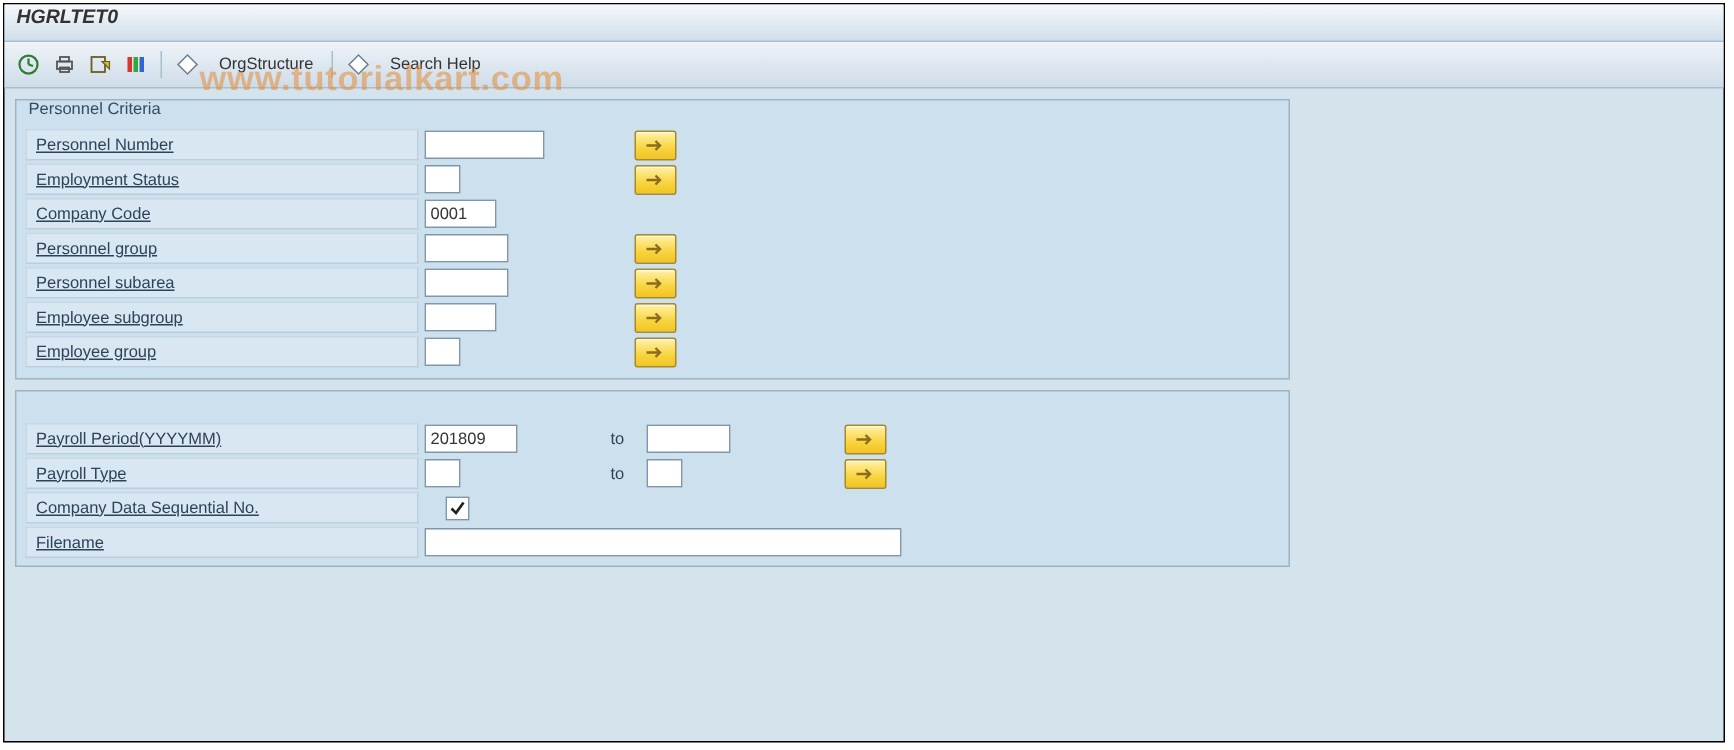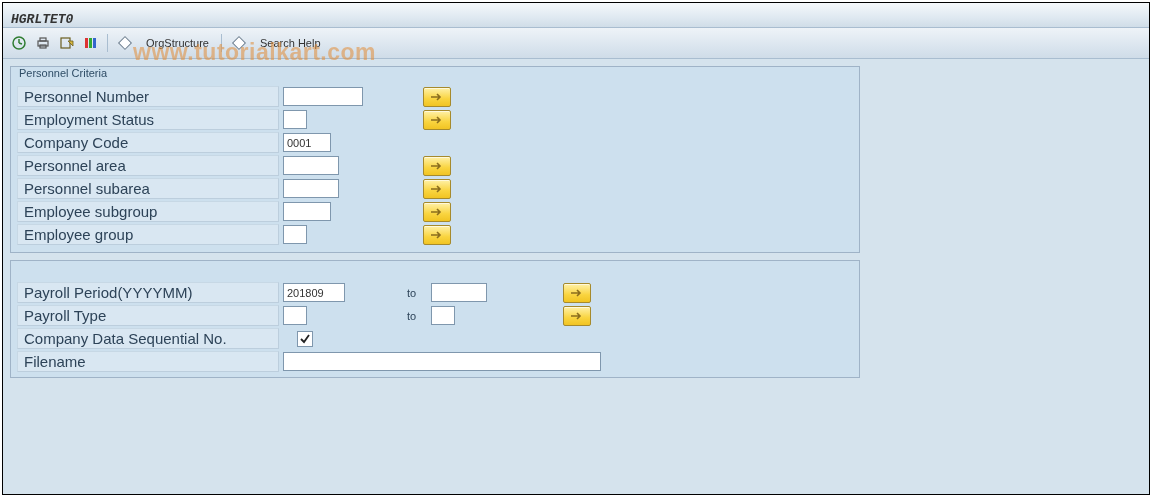--- a/index.html
+++ b/index.html
@@ -21,22 +21,21 @@
     background: #d5e3ed;
     position: relative;
     box-sizing: border-box;
   }
   .titlebar {
     background: linear-gradient(to bottom, #f5f8fb 0%, #dfe9f1 60%, #d0dde8 100%);
     height: 24px;
     border-bottom: 1px solid #a9bdd0;
     padding: 0 8px;
     display: flex;
-    align-items: flex-end;
-    font-family: Liberation Mono, monospace;
+    align-items: flex-start;
   }
   .titlebar .title {
     font-weight: bold;
     font-style: italic;
     font-size: 13px;
     color: #333;
   }
   .toolbar {
     background: linear-gradient(to bottom, #eef3f8 0%, #d8e3ed 70%, #cfdce8 100%);
     height: 30px;
@@ -107,24 +106,25 @@
   .label-cell {
     width: 262px;
     height: 21px;
     background: #d9e7f2;
     border: 1px solid #bccedd;
     border-top-color: #c7d8e5;
     border-left-color: #c7d8e5;
     display: flex;
     align-items: center;
     padding: 0 6px;
-    font-size: 15px;
+    font-size: 11px;
     color: #2d4358;
     box-sizing: border-box;
     margin-right: 4px;
+    text-decoration: underline;
   }
   .inp {
     height: 19px;
     border: 1px solid #7f97ad;
     background: #fff;
     font-size: 11px;
     padding: 0 3px;
     box-sizing: border-box;
     color: #333;
   }
@@ -253,21 +253,21 @@
             </svg>
         </div>
       </div>
 
       <div class="row">
         <div class="label-cell">Company Code</div>
         <input class="inp w48" value="0001" style="">
       </div>
 
       <div class="row">
-        <div class="label-cell">Personnel area</div>
+        <div class="label-cell">Personnel group</div>
         <input class="inp w56" value="" style="">
         <span class="col-spacer" style="width:84px;"></span>
         <div class="yellow-btn">
           <svg width="14" height="10" viewBox="0 0 14 10">
               <path d="M1 5 L10 5 M7 2 L10 5 L7 8" fill="none" stroke="#8a6d1e" stroke-width="1.6"></path>
             </svg>
         </div>
       </div>
 
       <div class="row">

